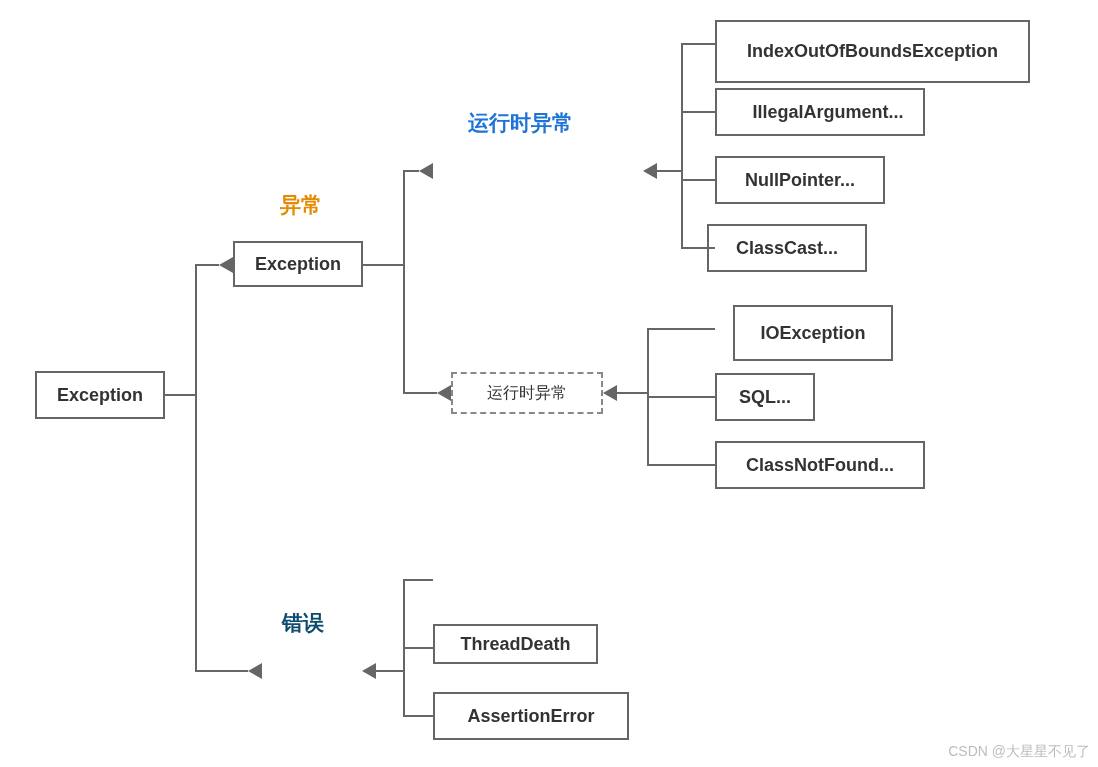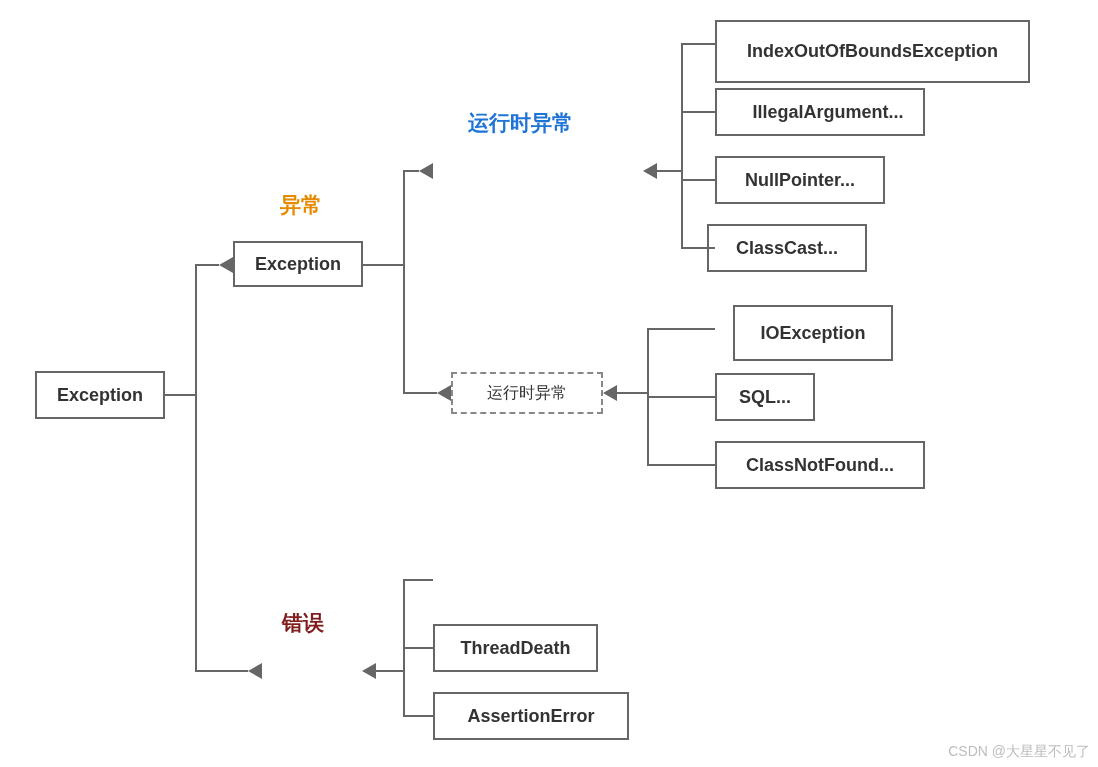--- a/index.html
+++ b/index.html
@@ -33,21 +33,21 @@
     font-size: 16px;
   }
   .label {
     position: absolute;
     font-weight: bold;
     font-size: 21px;
     white-space: nowrap;
   }
   .lbl-orange { color: #e68a00; }
   .lbl-blue   { color: #1e73d6; }
-  .lbl-red    { color: #7f1d1d; }
+  .lbl-red    { color: #0c4a6e; }
   .line {
     position: absolute;
     background: #666;
   }
   .hline { height: 2px; }
   .vline { width: 2px; }
   .arrow-left {
     position: absolute;
     width: 0;
     height: 0;
@@ -76,21 +76,21 @@
 
   <div class="node" style="left:715px; top:20px; width:315px; height:63px;">IndexOutOfBoundsException</div>
   <div class="node" style="left:715px; top:88px; width:210px; height:48px;padding-left:28px;">IllegalArgument...</div>
   <div class="node" style="left:715px; top:156px; width:170px; height:48px;">NullPointer...</div>
   <div class="node" style="left:707px; top:224px; width:160px; height:48px;">ClassCast...</div>
 
   <div class="node" style="left:733px; top:305px; width:160px; height:56px;">IOException</div>
   <div class="node" style="left:715px; top:373px; width:100px; height:48px;">SQL...</div>
   <div class="node" style="left:715px; top:441px; width:210px; height:48px;">ClassNotFound...</div>
 
-  <div class="node" style="left:433px; top:624px; width:165px; height:48px;">ThreadDeath</div>
+  <div class="node" style="left:433px; top:624px; width:165px; height:40px;">ThreadDeath</div>
   <div class="node" style="left:433px; top:692px; width:196px; height:48px;">AssertionError</div>
 
   <div class="label lbl-orange" style="left:280px; top:191px;">异常</div>
   <div class="label lbl-blue" style="left:468px; top:109px;">运行时异常</div>
   <div class="label lbl-red" style="left:282px; top:609px;">错误</div>
 
   <div class="line hline" style="left:165px; top:394px; width:30px;"></div>
   <div class="line vline" style="left:195px; top:264px; height:408px;"></div>
   <div class="line hline" style="left:195px; top:264px; width:24px;"></div>
   <div class="arrow-left" style="left:219px; top:257px;"></div>

